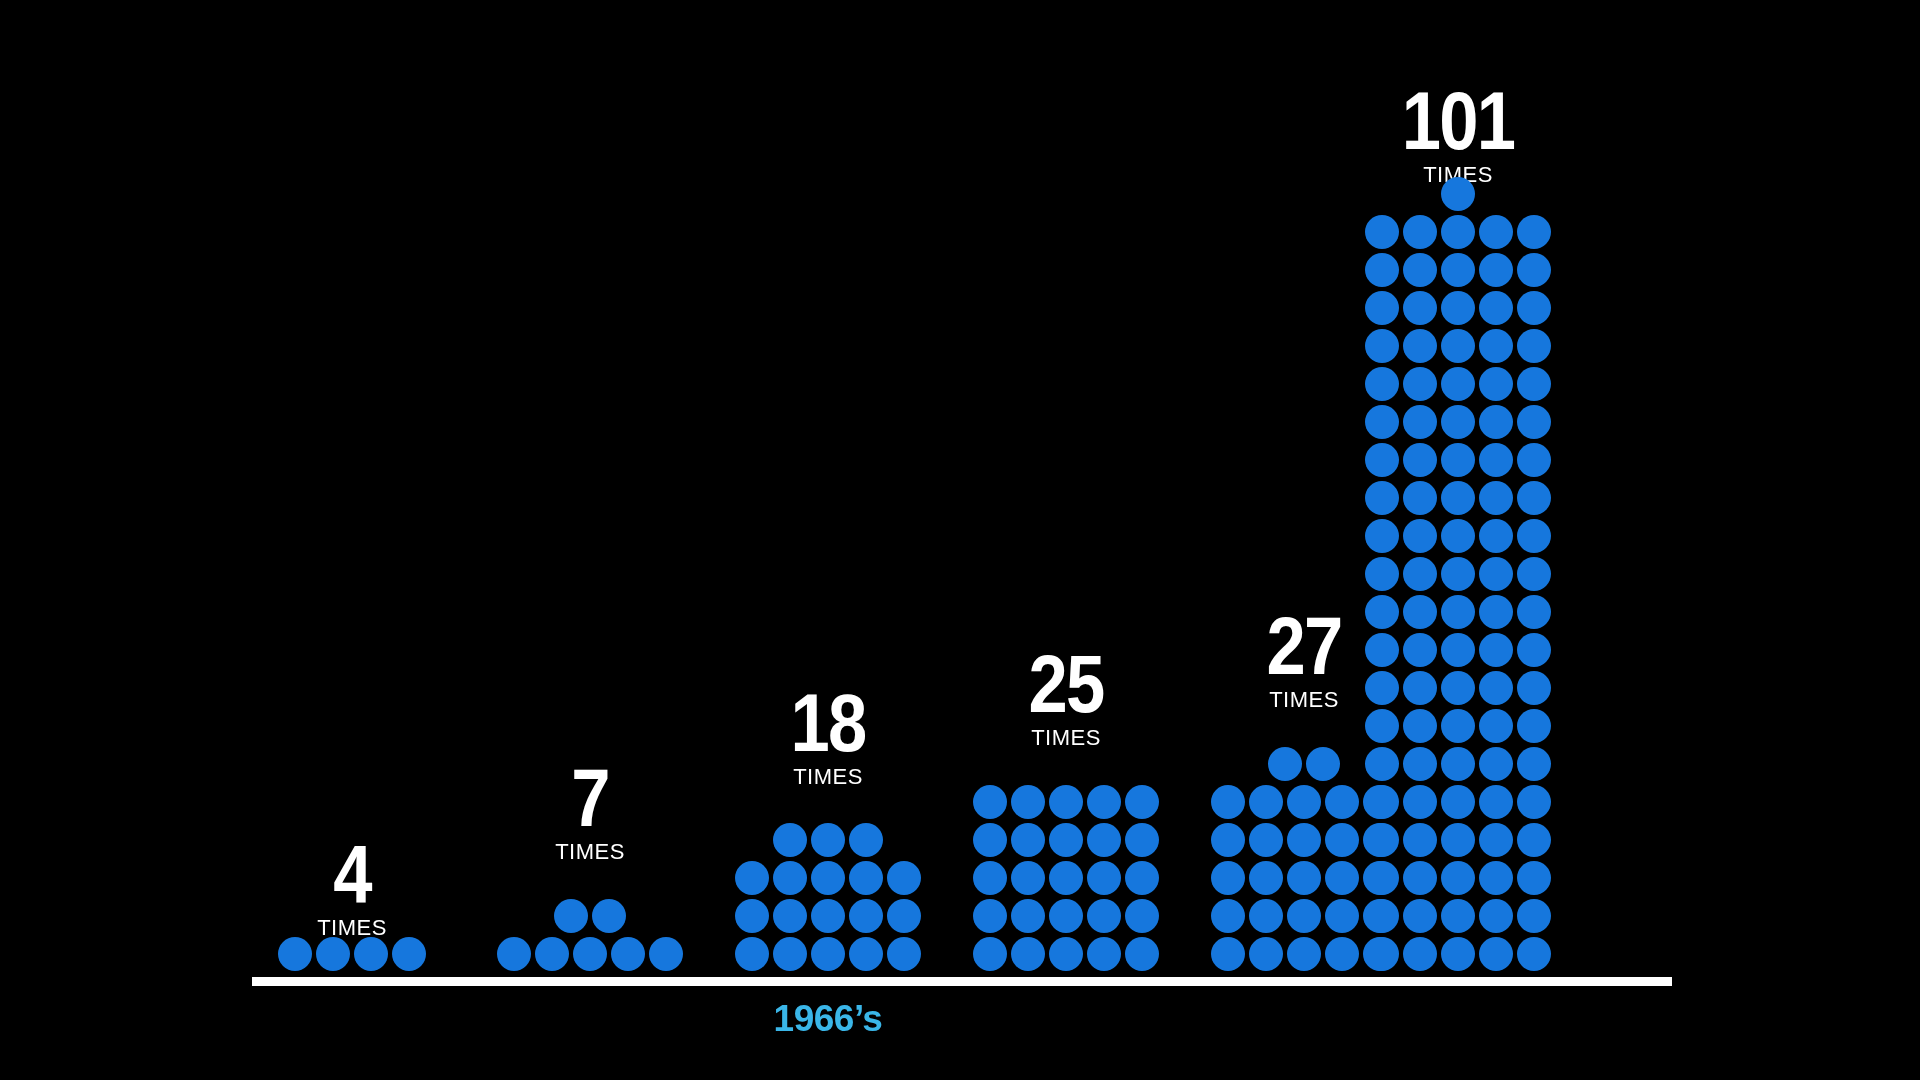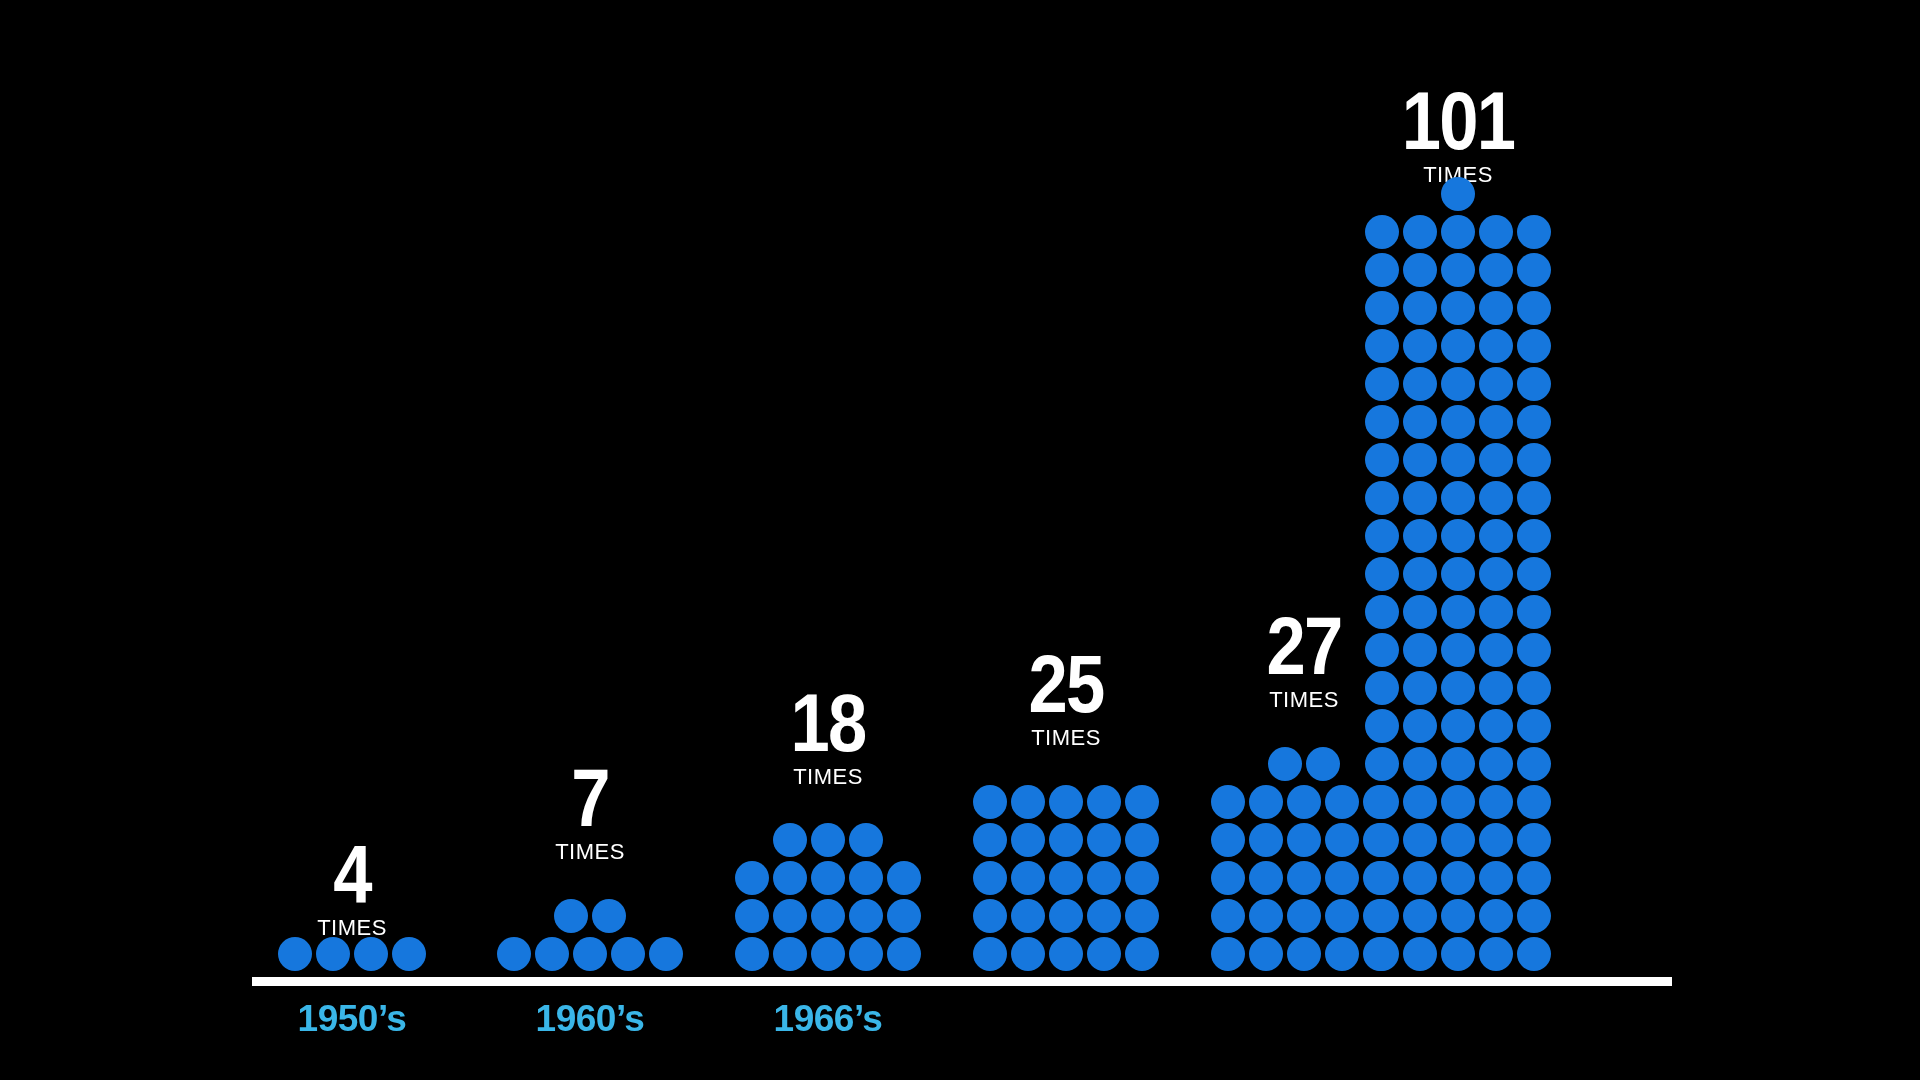--- a/index.html
+++ b/index.html
@@ -176,41 +176,39 @@
             <span class="count-unit">TIMES</span>
           </div>
           <div class="dot-stack" style="bottom: 105px; height: 38px;">
             <div class="dot-row">
               <span class="dot" style="background: rgb(22, 119, 221);"></span>
               <span class="dot" style="background: rgb(22, 119, 221);"></span>
               <span class="dot" style="background: rgb(22, 119, 221);"></span>
               <span class="dot" style="background: rgb(22, 119, 221);"></span>
             </div>
           </div>
-          <div class="decade-label" style="color: rgb(58, 182, 232);">1950’s</div>
         </div>
         <div class="decade-group" style="left: 490px;">
           <div class="count-wrap" style="top: 762px;">
             <span class="count-value">7</span>
             <span class="count-unit">TIMES</span>
           </div>
           <div class="dot-stack" style="bottom: 105px; height: 76px;">
             <div class="dot-row">
               <span class="dot" style="background: rgb(22, 119, 221);"></span>
               <span class="dot" style="background: rgb(22, 119, 221);"></span>
               <span class="dot" style="background: rgb(22, 119, 221);"></span>
               <span class="dot" style="background: rgb(22, 119, 221);"></span>
               <span class="dot" style="background: rgb(22, 119, 221);"></span>
             </div>
             <div class="dot-row">
               <span class="dot" style="background: rgb(22, 119, 221);"></span>
               <span class="dot" style="background: rgb(22, 119, 221);"></span>
             </div>
           </div>
-          <div class="decade-label" style="color: rgb(58, 182, 232);">1960’s</div>
         </div>
         <div class="decade-group" style="left: 728px;">
           <div class="count-wrap" style="top: 687px;">
             <span class="count-value">18</span>
             <span class="count-unit">TIMES</span>
           </div>
           <div class="dot-stack" style="bottom: 105px; height: 152px;">
             <div class="dot-row">
               <span class="dot" style="background: rgb(22, 119, 221);"></span>
               <span class="dot" style="background: rgb(22, 119, 221);"></span>

